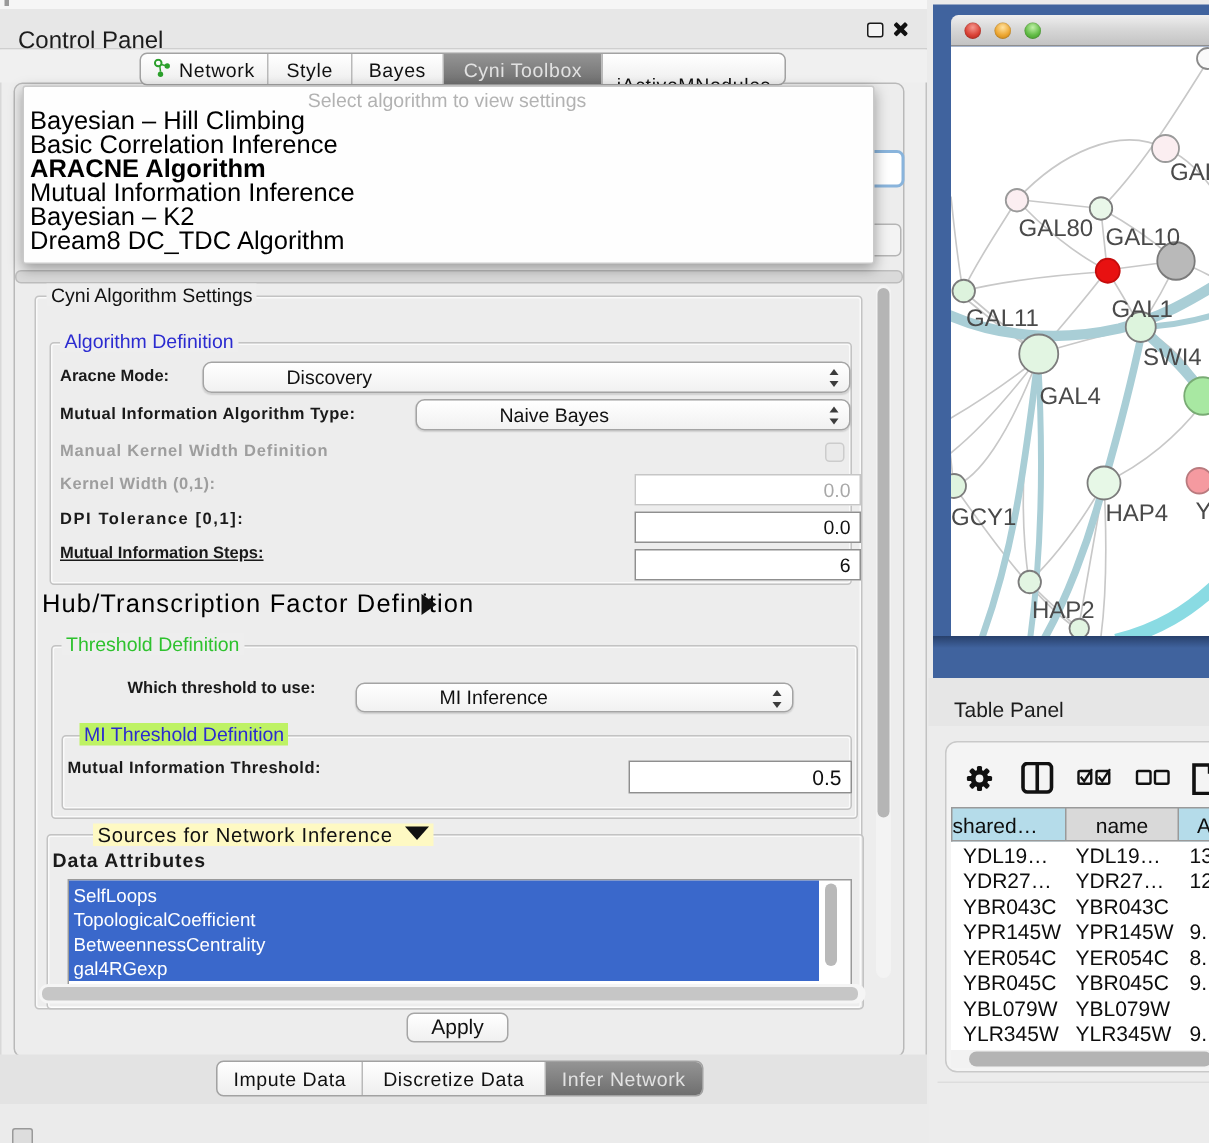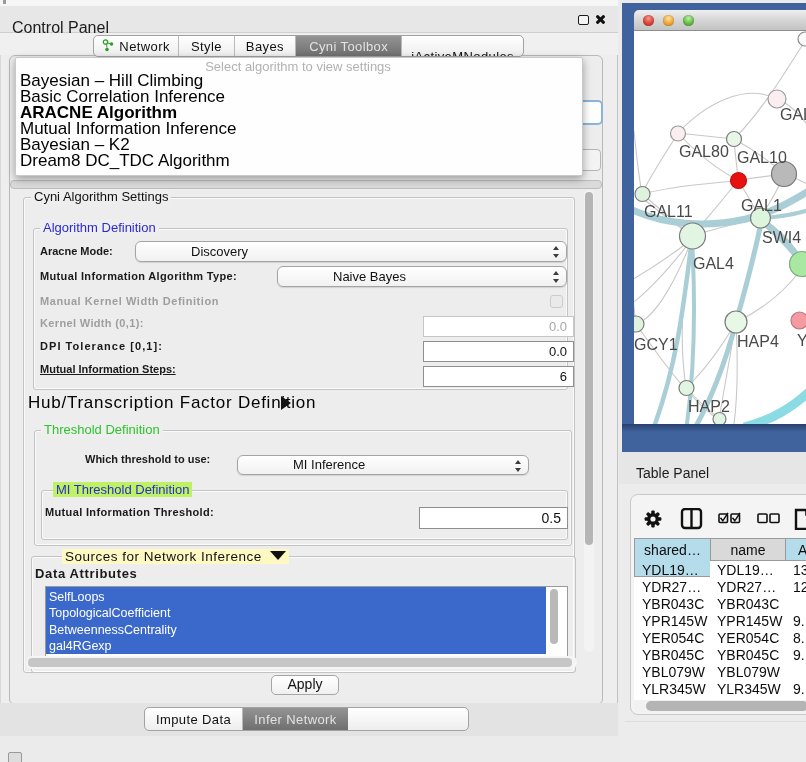--- a/index.html
+++ b/index.html
@@ -133,20 +133,21 @@
 SelfLoops<br>TopologicalCoefficient<br>BetweennessCentrality<br>gal4RGexp</div>
 <div class="abs" style="left:550px;top:589px;width:8px;height:55px;background:#b9b9b9;border-radius:4px;"></div>
 
 <div class="abs" style="left:26px;top:656px;width:551px;height:13px;background:#f5f5f5;border-radius:6px;"></div>
 <div class="abs" style="left:28px;top:658px;width:544px;height:9px;background:#c6c6c6;border-radius:4px;"></div>
 
 <div class="abs" style="left:271px;top:675px;width:68px;height:20px;background:linear-gradient(#ffffff,#f0f0f0);border:1px solid #a6a6a6;border-radius:5px;box-sizing:border-box;text-align:center;font-size:14px;line-height:17px;color:#111;">Apply</div>
 
 <div class="seg" style="left:144px;top:707px;width:323px;height:22px;padding-bottom:0;">
   <div style="width:97px;">Impute Data</div>
+  <div style="width:121px;">Discretize Data</div>
   <div class="sel" style="width:105px;">Infer Network</div>
 </div>
 
 <div class="abs" style="left:8px;top:752px;width:12px;height:10px;background:#ddd;border:1px solid #999;border-radius:2px;"></div>
 
 <div class="abs" style="left:15px;top:57px;width:566px;height:117px;background:#fefefe;border:1px solid #c9c9c9;border-radius:2px;box-shadow:0 3px 9px rgba(0,0,0,0.35);z-index:50;"></div>
 <div class="abs" style="left:15px;top:59px;width:566px;text-align:center;font-size:13px;color:#b2b2b2;z-index:51;">Select algorithm to view settings</div>
 <div class="abs" style="left:20px;top:73px;font-size:17px;color:#000000;line-height:16.1px;z-index:51;">
 Bayesian – Hill Climbing<br>
 Basic Correlation Inference<br>
@@ -273,21 +274,21 @@
     <rect x="114" y="6" width="9" height="8.5" rx="1"></rect>
     <rect x="126" y="6" width="9" height="8.5" rx="1"></rect>
   </g>
 
   <path d="M152 2 h10.5 l4 4.5 v14.5 h-14.5 z" fill="none" stroke="#111" stroke-width="2.4"></path>
     <path d="M162 2 v5 h5" fill="none" stroke="#111" stroke-width="1.6"></path>
 </svg>
 
 <div class="abs" style="left:634px;top:538px;width:172px;height:174px;background:#fff;overflow:hidden;font-size:14px;color:#0d0d0d;">
 
-  <div class="abs" style="left:0;top:0;width:76px;height:39px;background:#b5dcea;border:1px solid #9a9a9a;border-right:none;box-sizing:border-box;text-align:center;line-height:22px;">shared…</div>
+  <div class="abs" style="left:0;top:0;width:76px;height:23px;background:#b5dcea;border:1px solid #9a9a9a;border-right:none;box-sizing:border-box;line-height:22px;">shared…</div>
   <div class="abs" style="left:76px;top:0;width:76px;height:23px;background:#d9d9d9;border:1px solid #9a9a9a;box-sizing:border-box;text-align:center;line-height:22px;">name</div>
   <div class="abs" style="left:152px;top:0;width:24px;height:23px;background:#b5dcea;border:1px solid #9a9a9a;border-left:none;box-sizing:border-box;line-height:22px;padding-left:12px;">A</div>
 
   <div class="abs" style="left:8px;top:24px;line-height:17px;">YDL19…<br>YDR27…<br>YBR043C<br>YPR145W<br>YER054C<br>YBR045C<br>YBL079W<br>YLR345W<br>YIL052C</div>
   <div class="abs" style="left:83px;top:24px;line-height:17px;">YDL19…<br>YDR27…<br>YBR043C<br>YPR145W<br>YER054C<br>YBR045C<br>YBL079W<br>YLR345W<br>YIL052C</div>
   <div class="abs" style="left:159px;top:24px;line-height:17px;">13<br>12<br><br>9.<br>8.<br>9.<br><br>9.<br>9.</div>
 </div>
 
 <div class="abs" style="left:634px;top:700px;width:172px;height:12px;background:#f2f2f2;"></div>
 <div class="abs" style="left:646px;top:701px;width:162px;height:10px;background:#b4b4b4;border-radius:5px;"></div>

